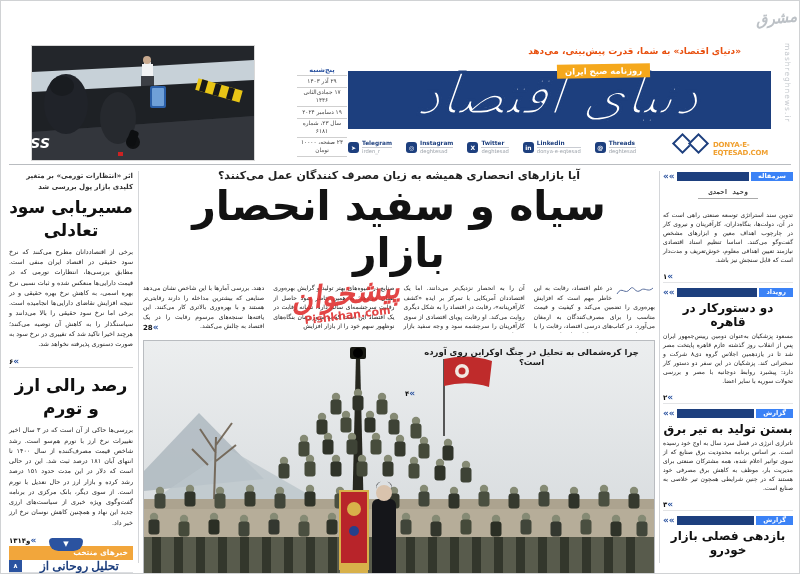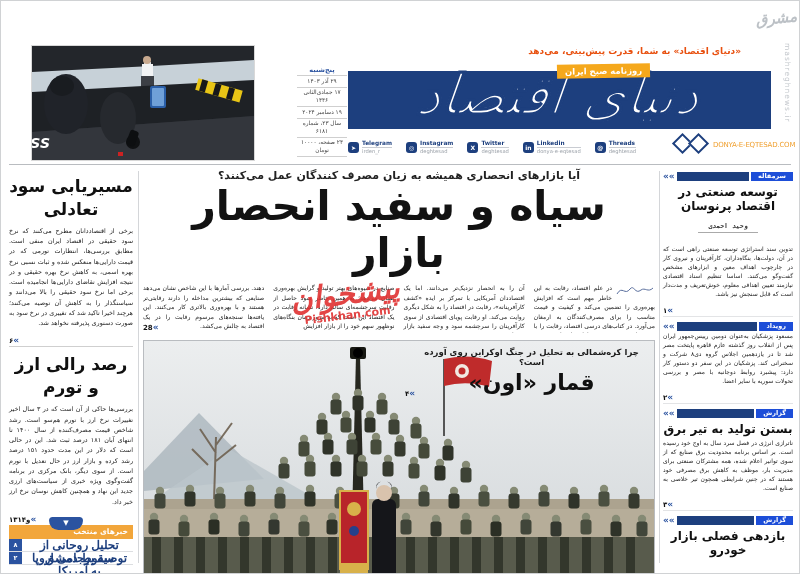--- a/index.html
+++ b/index.html
@@ -26,21 +26,21 @@
   .social { position:absolute; left:347px; top:134px; width:320px; height:24px; display:flex;
             direction:ltr; align-items:center; gap:14px; }
   .soc { display:flex; direction:ltr; align-items:center; gap:3px; }
   .soc .ic { width:11px; height:11px; border-radius:3px; background:#1d3f7e; color:#fff;
              font-size:6px; line-height:11px; text-align:center; font-weight:bold; }
   .soc .txt { display:flex; flex-direction:column; }
   .soc .nm { font-size:5.8px; font-weight:bold; color:#1d3f7e; border-bottom:1px solid #c9ccd2; padding-bottom:1px;}
   .soc .hd { font-size:5.2px; color:#9aa0a8; }
   .diamonds { position:absolute; left:672px; top:130px; width:46px; height:30px; direction:ltr; }
   .dia { position:absolute; width:15px; height:15px; border:2.5px solid #1d3f7e; transform:rotate(45deg); background:#fff; }
-  .site { position:absolute; left:712px; top:140px; width:84px; font-size:7px; font-weight:normal;
+  .site { position:absolute; left:712px; top:140px; width:84px; font-size:7px; font-weight:bold;
           color:#f0a030; direction:ltr; text-align:left; letter-spacing:-0.2px; }
   .mash-logo { position:absolute; left:762px; top:8px; width:34px; color:#bcc1c6; font-size:15px;
                font-weight:bold; font-style:italic; text-align:center; transform:rotate(-6deg); }
   .mash-site { position:absolute; left:782px; top:42px; height:110px; color:#c3c7cc; font-size:7.5px;
                writing-mode:vertical-rl; direction:ltr; letter-spacing:1px; }
   .head-rule { position:absolute; left:8px; right:8px; top:163px; border-top:1px solid #b9bcc0; }
 
   
   .vline { position:absolute; top:170px; bottom:10px; width:0; border-left:1px solid #d4d6d9; }
   .sidebar { position:absolute; left:8px; top:170px; width:124px; }
@@ -84,21 +84,21 @@
                  color:#e03131; opacity:0.9; text-align:center; pointer-events:none; }
   .wm-pishkhan .fa { font-size:30px; font-weight:bold; font-style:italic; line-height:1; }
   .wm-pishkhan .en { font-size:11px; font-weight:bold; direction:ltr; }
 
   
   .rblock { margin-bottom:5px; clear:both; }
   .rblock + .rblock { border-top:1px solid #e3e4e6; padding-top:4px; }
   .rhead { display:flex; direction:ltr; align-items:center; height:10px; gap:2px; }
   .rhead .chev { color:#2b53a0; font-size:9px; font-weight:bold; line-height:10px; }
   .rhead .bar { flex:1; height:9px; background:#1d3f7e; }
-  .rhead .lbl { background:#1d4ed8; color:#fff; font-size:6.5px; font-weight:bold;
+  .rhead .lbl { background:#3b82f6; color:#fff; font-size:6.5px; font-weight:bold;
                 height:9px; line-height:9px; padding:0 7px; }
   .rtitle { text-align:center; font-size:12px; font-weight:bold; color:#101010; margin:4px 0 2px;
             letter-spacing:-0.3px; }
   .rauthor { text-align:center; margin-bottom:11px;font-family:Liberation Mono, monospace; }
   .rauthor span { display:inline-block; font-size:6.5px; font-weight:bold; color:#333;
                   border-bottom:1px solid #aaa; padding:0 10px 2px; }
   .rbody { font-size:6px; line-height:1.5; text-align:justify; color:#222; }
 </style>
 </head>
 <body>
@@ -193,20 +193,21 @@
   <div class="site">DONYA-E-EQTESAD.COM</div>
 
   <div class="mash-logo">مشرق</div>
   <div class="mash-site">mashreghnews.ir</div>
 
   <div class="head-rule"></div>
   <div class="vline" style="left:137px;"></div>
   <div class="vline" style="left:658px;"></div>
 
   <div class="sidebar">
+    <div class="sb-kicker">اثر «انتظارات تورمی» بر متغیر کلیدی بازار پول بررسی شد</div>
     <div class="sb-title">مسیریابی سود تعادلی</div>
     <div class="sb-body">برخی از اقتصاددانان مطرح می‌کنند که نرخ سود حقیقی در اقتصاد ایران منفی است. مطابق بررسی‌ها، انتظارات تورمی که در قیمت دارایی‌ها منعکس شده و ثبات نسبی نرخ بهره اسمی، به کاهش نرخ بهره حقیقی و در نتیجه افزایش تقاضای دارایی‌ها انجامیده است. برخی اما نرخ سود حقیقی را بالا می‌دانند و سیاستگذار را به کاهش آن توصیه می‌کنند؛ هرچند اخیرا تاکید شد که تغییری در نرخ سود به صورت دستوری پذیرفته نخواهد شد.</div>
     <div class="pagemark">
       <span class="n">۶</span><span class="g">«</span>
     </div>
     <div class="sb-div"></div>
     <div class="sb-title">رصد رالی ارز و تورم</div>
     <div class="sb-body">بررسی‌ها حاکی از آن است که در ۳ سال اخیر تغییرات نرخ ارز با تورم هم‌سو است. رشد شاخص قیمت مصرف‌کننده از سال ۱۴۰۰ تا انتهای آبان ۱۸۱ درصد ثبت شد. این در حالی است که دلار در این مدت حدود ۱۵۱ درصد رشد کرده و بازار ارز در حال تعدیل با تورم است. از سوی دیگر، بانک مرکزی در برنامه گفت‌وگوی ویژه خبری از سیاست‌های ارزی جدید این نهاد و همچنین کاهش نوسان نرخ ارز خبر داد.</div>
     <div class="pagemark">
       <span class="n">۱۳و۱۴</span><span class="g">«</span>
@@ -371,21 +372,20 @@
         <circle cx="210" cy="168" r="7" fill="#d8b14a"></circle>
           <circle cx="210" cy="190" r="5" fill="#27408b"></circle>
 
         <rect x="228" y="158" width="24" height="84" rx="6" fill="#15161a"></rect>
         <circle cx="240" cy="152" r="8" fill="#d9c3ad"></circle>
         <path d="M232,148 a8,8 0 0 1 16,0 l0,-2 a8,6 0 0 0 -16,0 z" fill="#1b1c1e"></path>
       </svg>
 
       <div class="ph-text">
         <div class="ph-kicker">چرا کره‌شمالی به تحلیل در جنگ اوکراین روی آورده است؟</div>
-        <div class="ph-title">قمار «اون»</div>
         <span class="pagemark ph-pm">
           <span class="n">۴</span><span class="g">«</span>
         </span>
       </div>
 
     </div>
 
     <div class="wm-pishkhan">
       <div class="fa">پیشخوان</div>
       <div class="en">Pishkhan.com</div>
@@ -393,34 +393,34 @@
   </div>
 
   <div class="rcol">
 
     <div class="rblock">
       <div class="rhead">
         <span class="chev">««</span>
         <span class="bar"></span>
         <span class="lbl">سرمقاله</span>
       </div>
-      <div class="rtitle">توسعه صنعتی در اقتصاد پرنوسان</div>
       <div class="rauthor"><span>وحید احمدی</span></div>
       <div class="rbody">تدوین سند استراتژی توسعه صنعتی راهی است که در آن، دولت‌ها، بنگاه‌داران، کارآفرینان و نیروی کار در چارچوب اهداف معین و ابزارهای مشخص گفت‌وگو می‌کنند. اساسا تنظیم اسناد اقتصادی نیازمند تعیین اهدافی معلوم، خوش‌تعریف و مدت‌دار است که قابل سنجش نیز باشد.</div>
       <span class="pagemark">
         <span class="n">۱</span><span class="g">«</span>
       </span>
     </div>
 
     <div class="rblock">
       <div class="rhead">
         <span class="chev">««</span>
         <span class="bar"></span>
         <span class="lbl">رویداد</span>
       </div>
+      <div class="rtitle">دو دستورکار در قاهره</div>
       <div class="rbody">مسعود پزشکیان به‌عنوان دومین رییس‌جمهور ایران پس از انقلاب روز گذشته عازم قاهره پایتخت مصر شد تا در یازدهمین اجلاس گروه دی‌۸ شرکت و سخنرانی کند. پزشکیان در این سفر دو دستور کار دارد: پیشبرد روابط دوجانبه با مصر و بررسی تحولات سوریه با سایر اعضا.</div>
       <span class="pagemark">
         <span class="n">۲</span><span class="g">«</span>
       </span>
     </div>
 
     <div class="rblock">
       <div class="rhead">
         <span class="chev">««</span>
         <span class="bar"></span>

